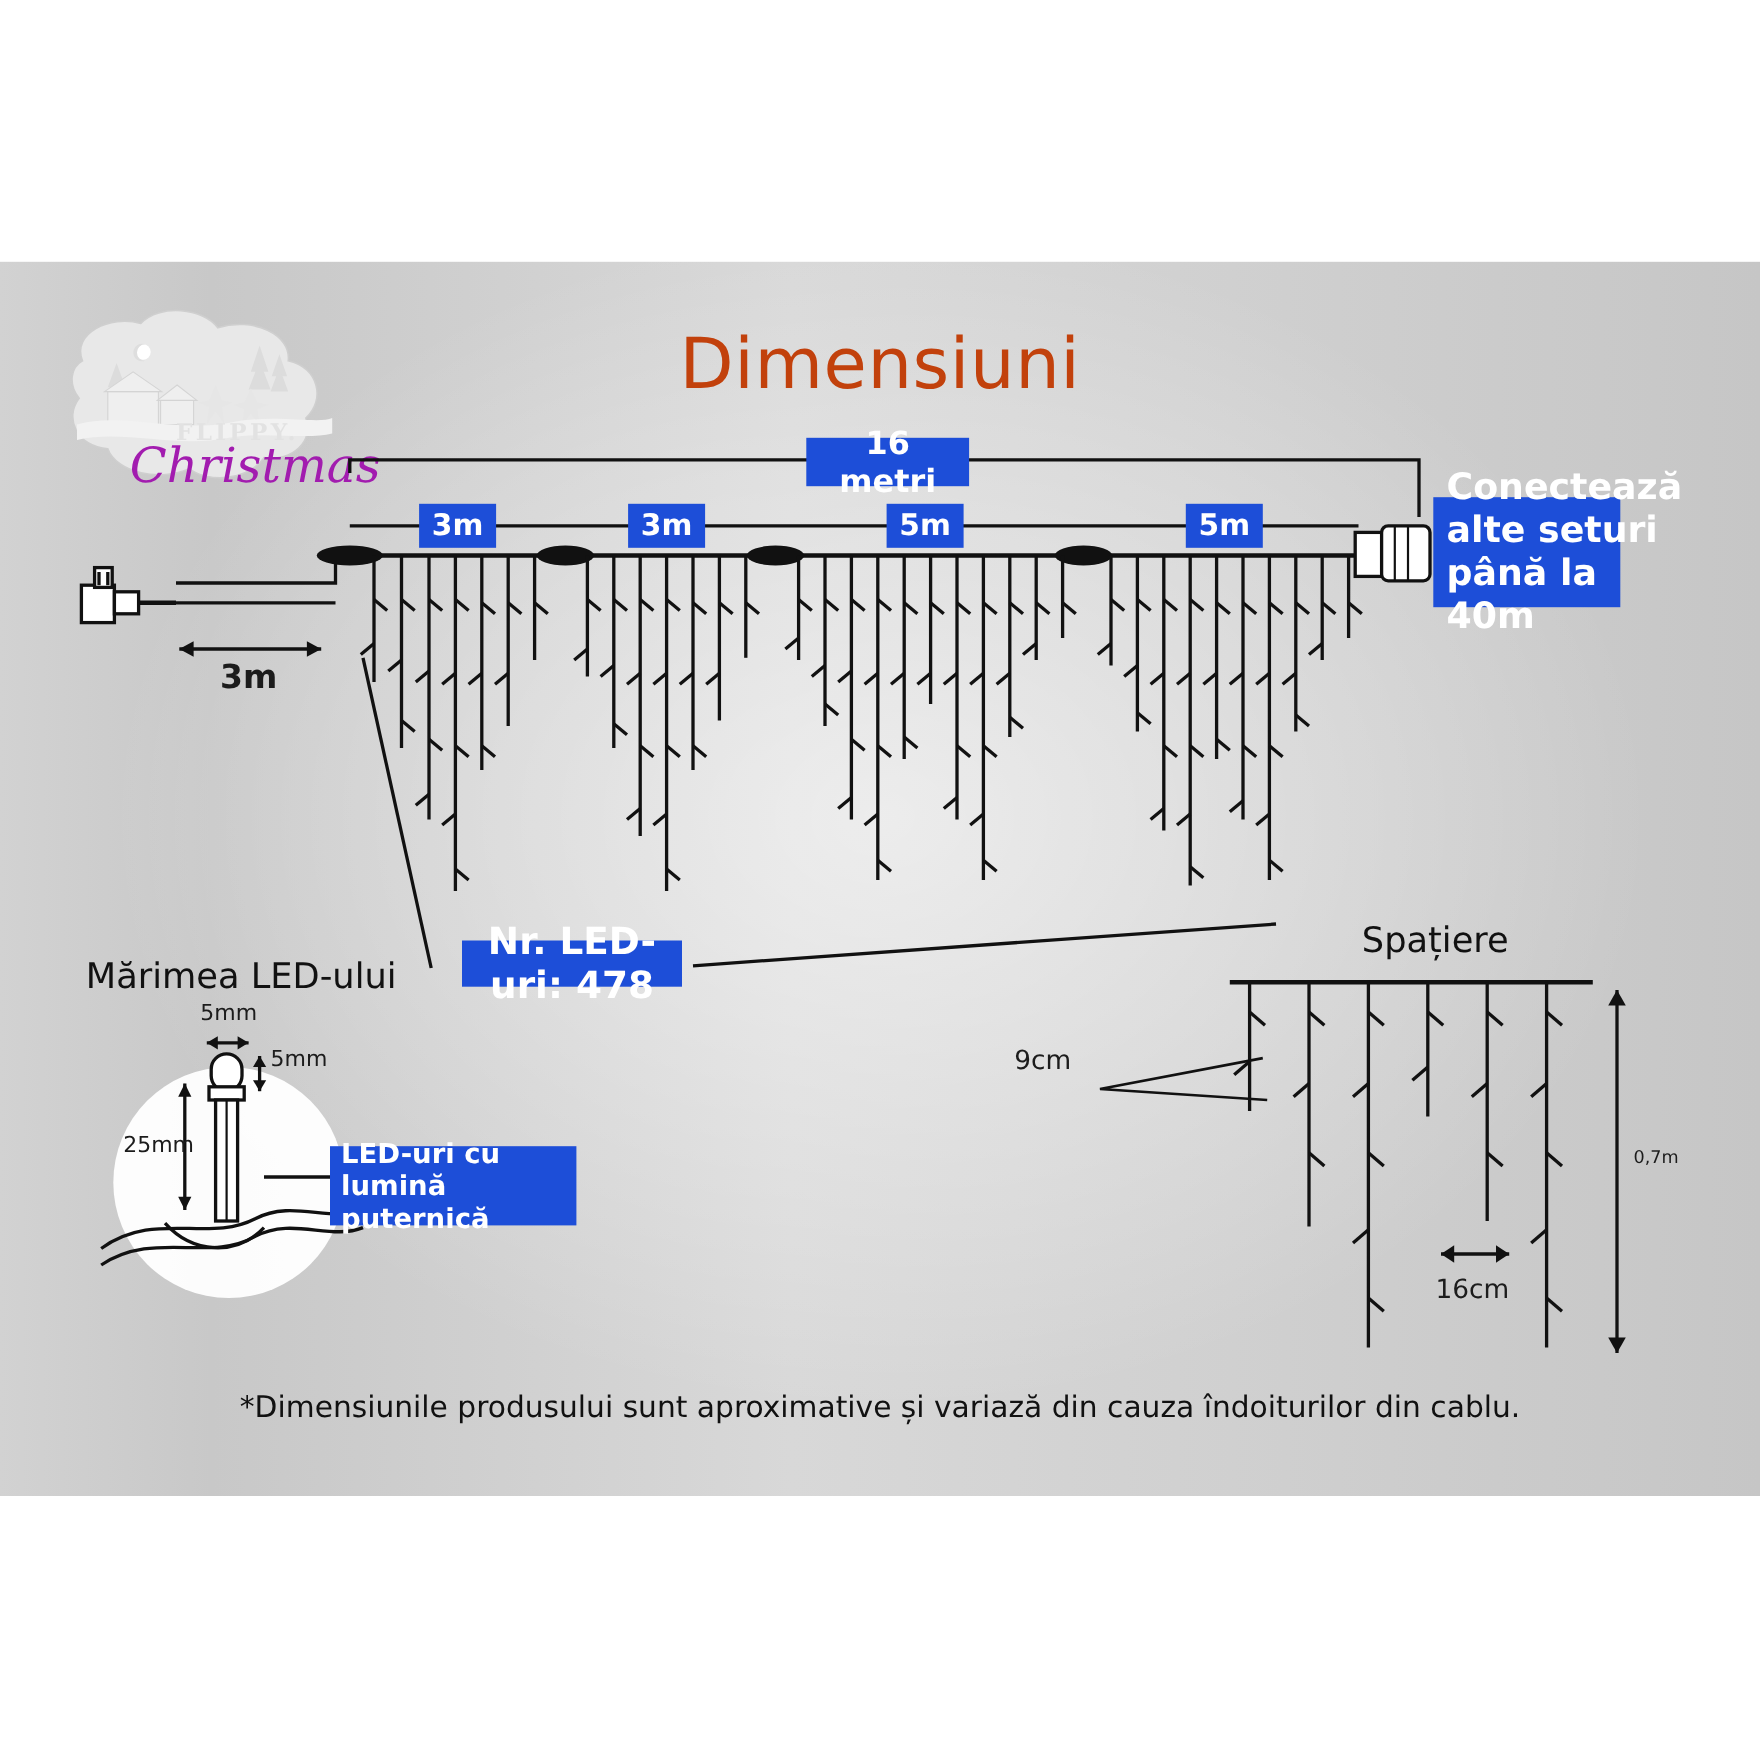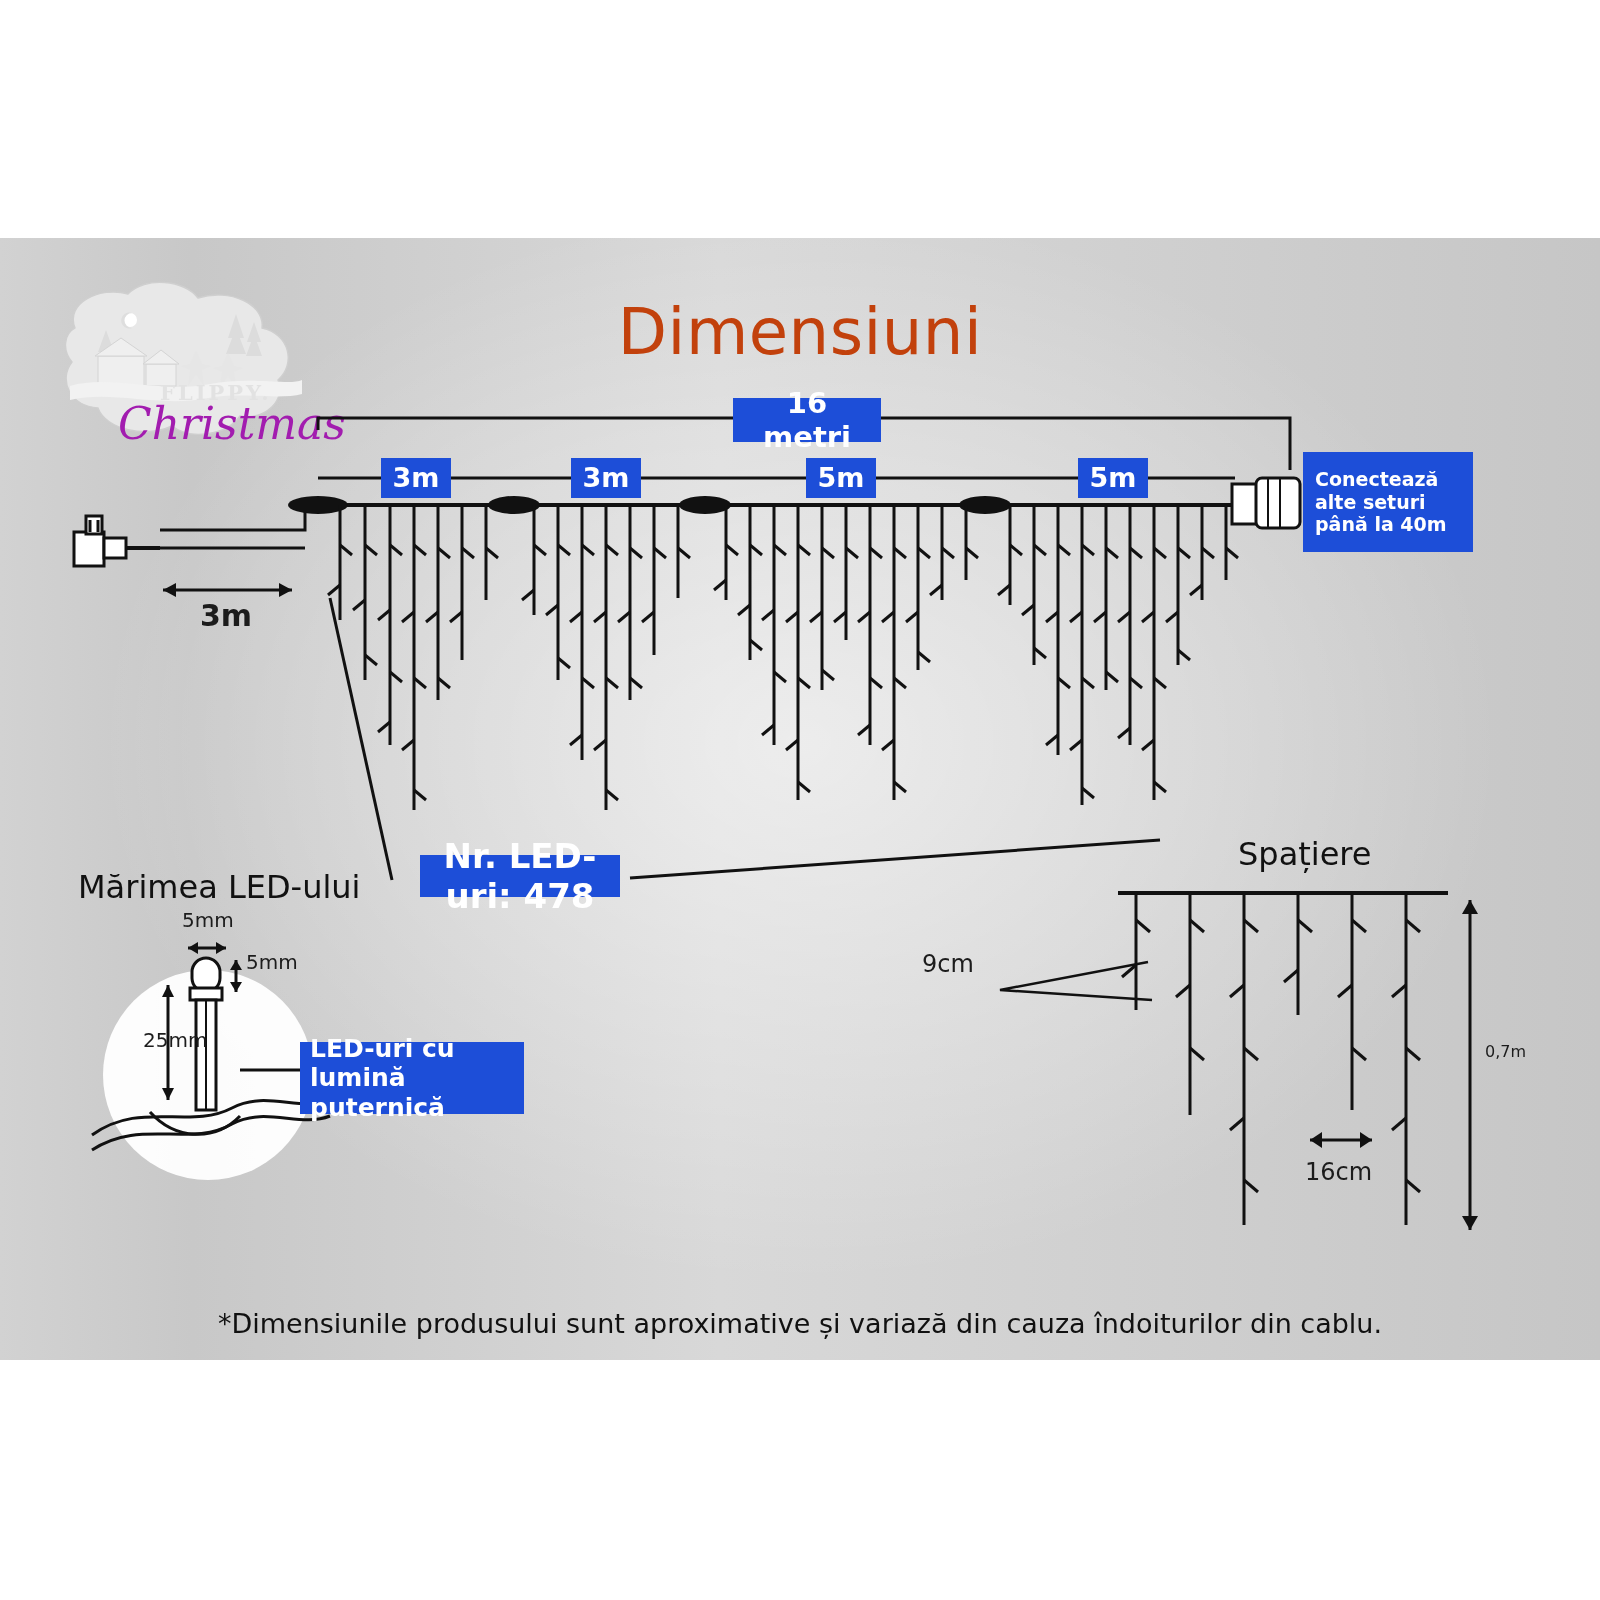--- a/index.html
+++ b/index.html
@@ -47,21 +47,21 @@
     text-align:center;
     font-size:64px;
     color:#c2410c;
     letter-spacing:0.5px;
   }
   .sub{
     position:absolute;
     font-size:30px;color:#111;
   }
   .footnote{
-    position:absolute;left:0;right:0;top:1308px;
+    position:absolute;left:0;right:0;top:1264px;
     text-align:center;font-size:27px;color:#111;
   }
   .logo{
     position:absolute;left:40px;top:268px;width:280px;height:220px;
   }
   .logo .lt1{
     position:absolute;left:120px;top:112px;
     font-family:"DejaVu Serif", serif;
     font-size:21px;letter-spacing:3px;color:#e2e2e2;font-weight:bold;
   }
@@ -386,32 +386,32 @@
     </g>
   </svg>
 
   <div class="chip" style="left:733px;top:398px;width:148px;height:44px;font-size:29px;">16 metri</div>
 
   <div class="chip" style="left:381px;top:458px;width:70px;height:40px;font-size:27px;">3m</div>
   <div class="chip" style="left:571px;top:458px;width:70px;height:40px;font-size:27px;">3m</div>
   <div class="chip" style="left:806px;top:458px;width:70px;height:40px;font-size:27px;">5m</div>
   <div class="chip" style="left:1078px;top:458px;width:70px;height:40px;font-size:27px;">5m</div>
 
-  <div class="chip" style="left:1303px;top:452px;width:170px;height:100px;font-size:19px;justify-content:flex-start;text-align:left;padding-left:12px;">Conectează
+  <div class="chip" style="left:1303px;top:452px;width:170px;height:100px;font-size:33px;justify-content:flex-start;text-align:left;padding-left:12px;">Conectează
 alte seturi
 până la 40m</div>
 
   <div class="plain" style="left:200px;top:598px;font-size:30px;font-weight:bold;">3m</div>
 
   <div class="chip" style="left:420px;top:855px;width:200px;height:42px;font-size:34px;">Nr. LED-uri: 478</div>
 
   <div class="sub" style="left:78px;top:868px;font-size:32px;">Mărimea LED-ului</div>
   <div class="plain" style="left:182px;top:908px;font-size:20px;">5mm</div>
   <div class="plain" style="left:246px;top:950px;font-size:20px;">5mm</div>
-  <div class="plain" style="left:112px;top:1028px;font-size:20px;margin-left:31px;">25mm</div>
+  <div class="plain" style="left:112px;top:1028px;font-size:20px;">25mm</div>
   <div class="chip" style="left:300px;top:1042px;width:224px;height:72px;font-size:25px;justify-content:flex-start;text-align:left;">LED-uri cu lumină
 puternică</div>
 
   <div class="sub" style="left:1238px;top:835px;font-size:32px;">Spațiere</div>
   <div class="plain" style="left:922px;top:950px;font-size:24px;">9cm</div>
   <div class="plain" style="left:1485px;top:1042px;font-size:16px;">0,7m</div>
   <div class="plain" style="left:1305px;top:1158px;font-size:24px;">16cm</div>
 
   <div class="footnote">*Dimensiunile produsului sunt aproximative și variază din cauza îndoiturilor din cablu.</div>
 </div>

